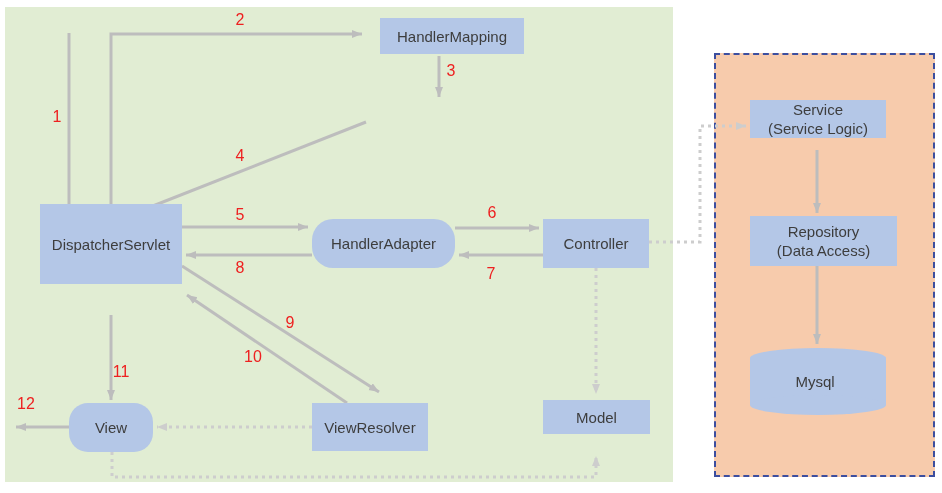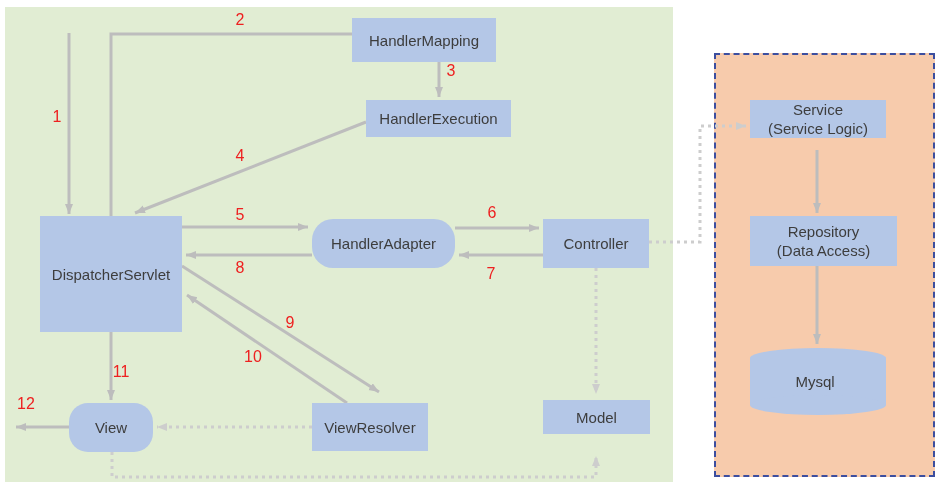--- a/index.html
+++ b/index.html
@@ -63,27 +63,24 @@
     <path class="solid-line" d="M69,427 L16,427" marker-end="url(#ah)"></path>
     <path class="solid-line" d="M817,150 L817,213" marker-end="url(#ah)"></path>
     <path class="solid-line" d="M817,266 L817,344" marker-end="url(#ah)"></path>
 
     <path class="dotted-line" d="M312,427 L157,427" marker-end="url(#ahd)"></path>
     <path class="dotted-line" d="M596,268 L596,394" marker-end="url(#ahd)"></path>
     <path class="dotted-line" d="M112,452 L112,477 L596,477 L596,456" marker-end="url(#ahd)"></path>
     <path class="dotted-line" d="M649,242 L700,242 L700,126 L746,126" marker-end="url(#ahd)"></path>
   </svg>
 
-  <div class="node" style="left:352px;top:18px;width:144px;height:44px;">
+  <div class="node" style="left:380px;top:18px;width:144px;height:36px;">
     <span>HandlerMapping</span>
   </div>
-  <div class="node" style="left:366px;top:100px;width:145px;height:37px;">
-    <span>HandlerExecution</span>
-  </div>
-  <div class="node" style="left:40px;top:216px;width:142px;height:116px;">
+  <div class="node" style="left:40px;top:204px;width:142px;height:80px;">
     <span>DispatcherServlet</span>
   </div>
   <div class="node" style="left:312px;top:219px;width:143px;height:49px;border-radius:21px;">
     <span>HandlerAdapter</span>
   </div>
   <div class="node" style="left:543px;top:219px;width:106px;height:49px;">
     <span>Controller</span>
   </div>
   <div class="node" style="left:543px;top:400px;width:107px;height:34px;">
     <span>Model</span>

